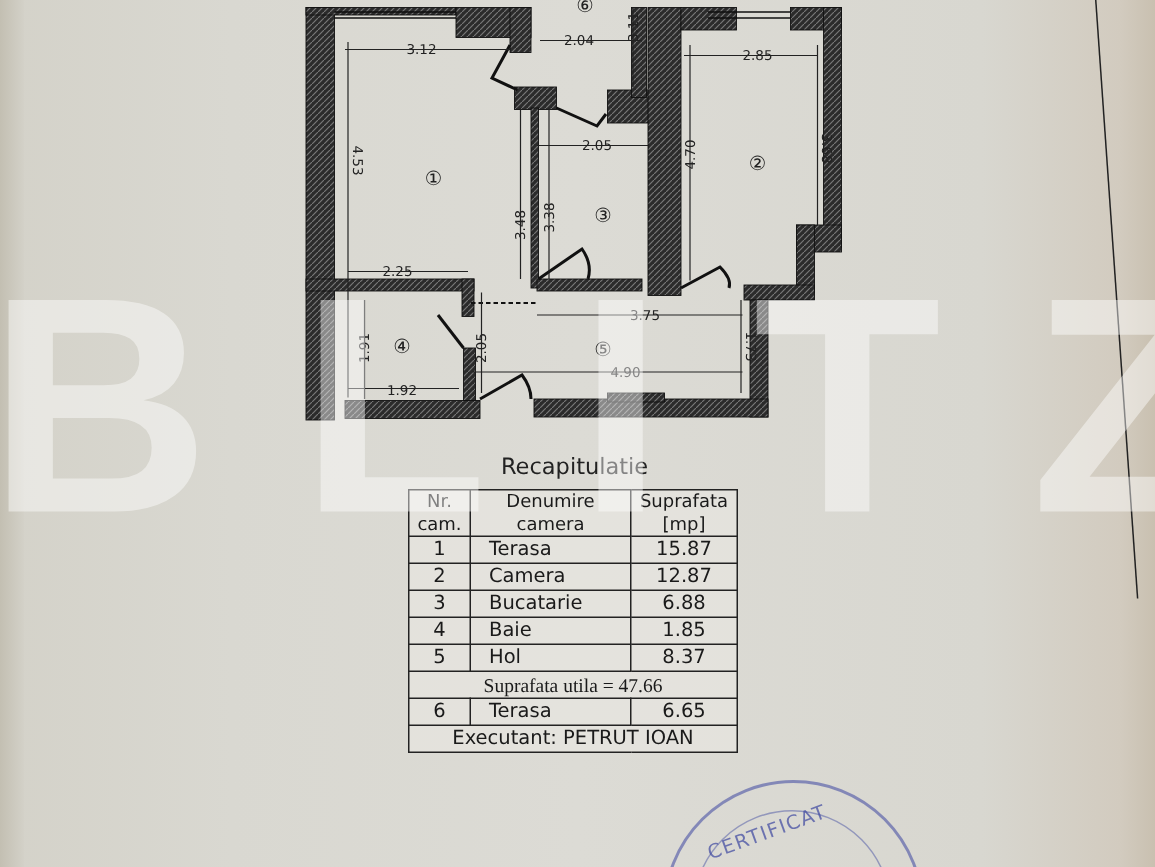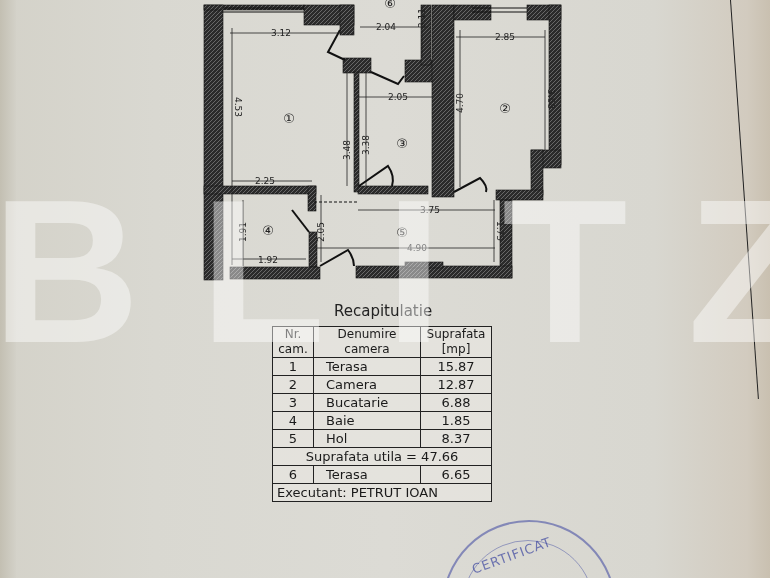--- a/index.html
+++ b/index.html
@@ -12,23 +12,23 @@
   svg.plan{position:absolute;left:0;top:0;}
   .title{position:absolute;left:334px;top:302px;font-size:15px;color:#222;}
   table.recap{position:absolute;left:272px;top:326px;border-collapse:collapse;font-size:13px;
     background:rgba(235,234,228,0.55);}
   table.recap td{border:1.5px solid #222;padding:0 4px;height:17px;line-height:15px;}
   .c1{width:32px;text-align:center;}
   .c2{width:90px;text-align:left;padding-left:12px !important;}
   .c3{width:62px;text-align:center;}
   .hdr td{font-size:12px;line-height:13px;padding:2px 4px;vertical-align:top;}
   .hdr .c2{text-align:center;padding-left:4px !important;}
-  .sum td{text-align:center;}
+  .sum td{text-align:center;font-family:Liberation Serif, serif;}
   .bold td{font-weight:bold;}
-  .exec td{height:26px;margin-top:39px;}
+  .exec td{height:26px;text-align:center;margin-top:39px;}
   .stamp{position:absolute;left:442px;top:520px;width:170px;height:170px;border-radius:50%;
     border:2px solid rgba(60,70,160,0.55);}
   .stamp-in{position:absolute;left:462px;top:540px;width:130px;height:130px;border-radius:50%;
     border:1px solid rgba(60,70,160,0.45);}
   .stamp-text{position:absolute;left:470px;top:548px;font-size:13px;color:rgba(60,70,160,0.7);
     transform:rotate(-20deg);letter-spacing:1px;}
   .watermark{position:absolute;left:-8px;top:186px;font-family:"Liberation Sans",sans-serif;font-weight:bold;
     font-size:205px;line-height:170px;color:rgba(255,255,255,0.45);letter-spacing:60px;white-space:nowrap;}
 </style>
 </head>

